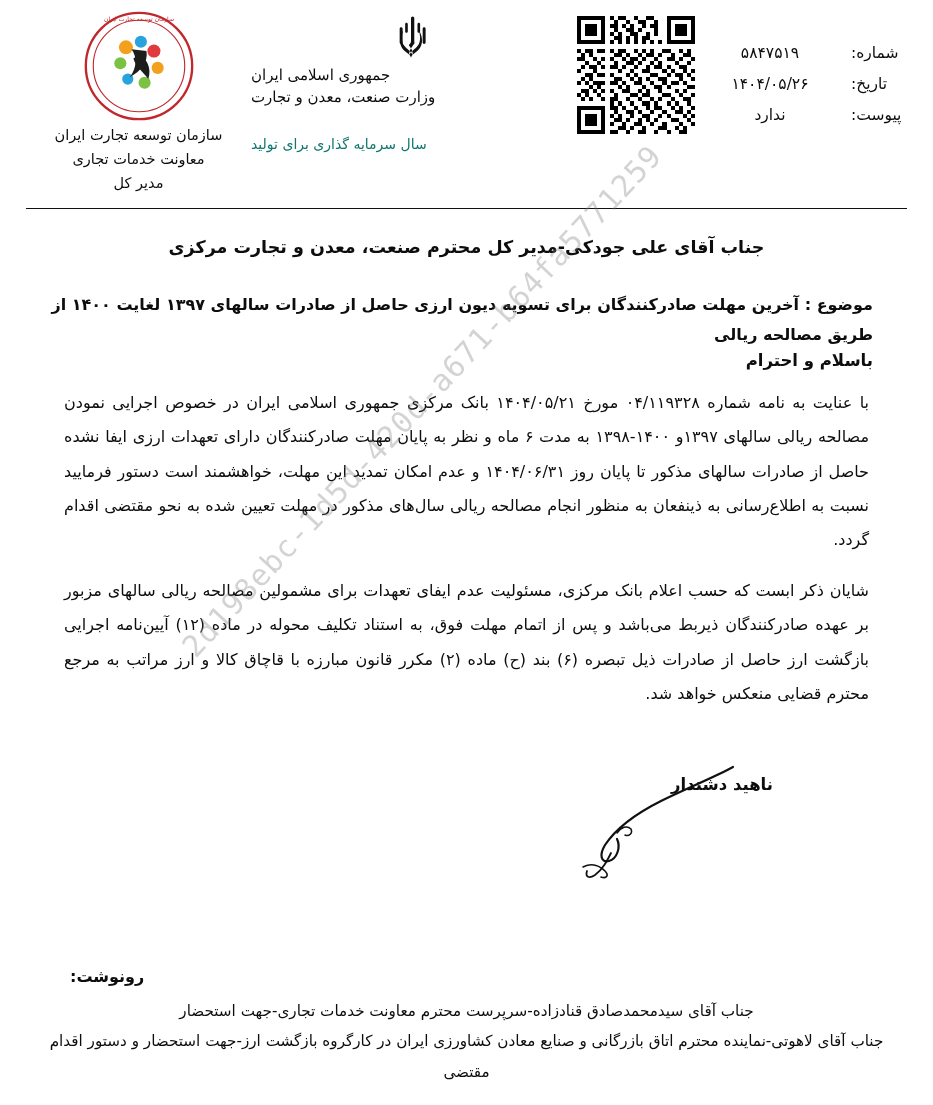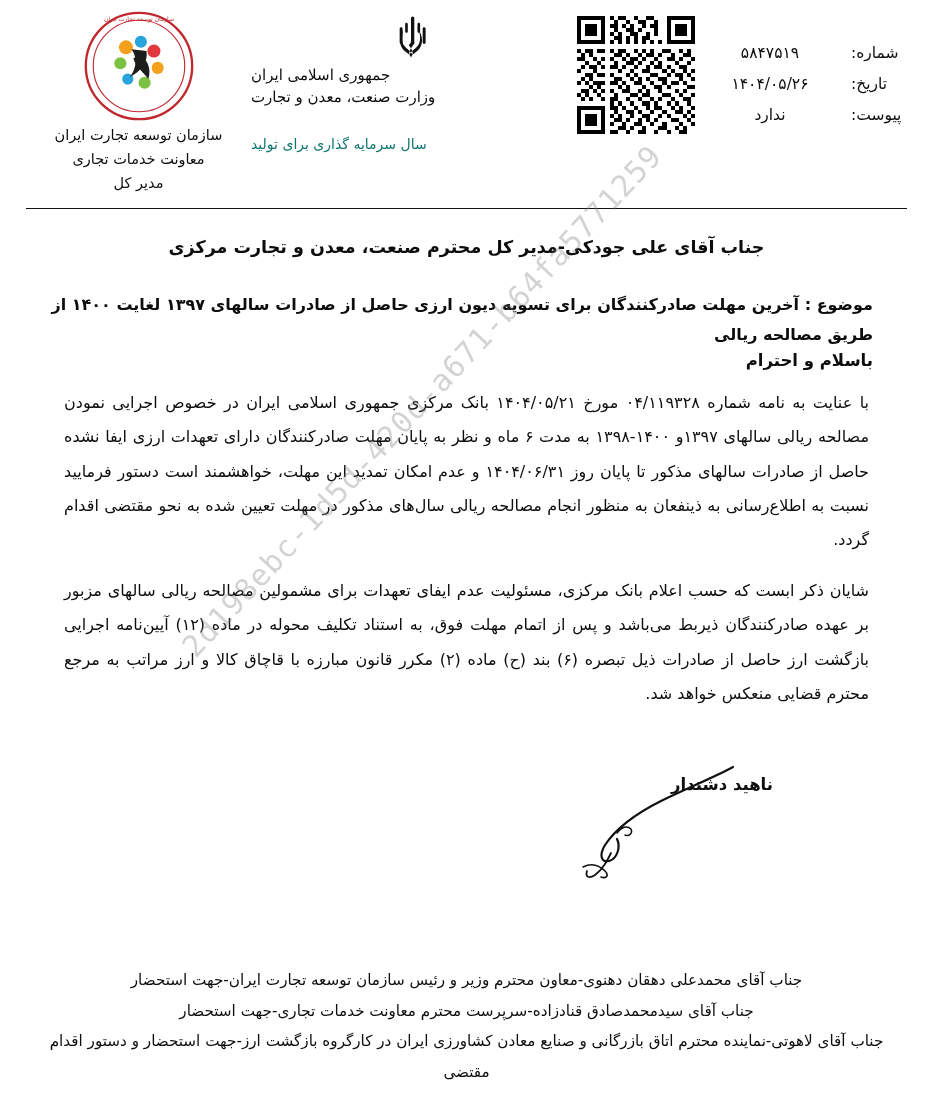--- a/index.html
+++ b/index.html
@@ -559,21 +559,21 @@
       <svg class="sign-mark" width="190" height="150" viewBox="0 0 190 150">
         <path d="M168 18 C150 28, 120 40, 96 52 C72 64, 52 78, 40 96 C34 106, 36 114, 44 112 C52 110, 56 98, 52 90" fill="none" stroke="#111" stroke-width="2.2" stroke-linecap="round"></path>
         <path d="M46 104 C42 112, 38 120, 30 126 C24 130, 20 128, 22 122" fill="none" stroke="#111" stroke-width="1.8" stroke-linecap="round"></path>
         <path d="M18 118 C26 114, 34 116, 40 122 C44 126, 42 130, 36 128" fill="none" stroke="#111" stroke-width="1.6" stroke-linecap="round"></path>
         <path d="M52 84 C56 78, 62 76, 66 80 C68 84, 64 88, 60 86" fill="none" stroke="#111" stroke-width="1.5" stroke-linecap="round"></path>
       </svg>
     </div>
   </div>
 
   <div class="cc">
-    <div class="cc-item">جناب آقای محمدعلی دهقان دهنوی-معاون محترم وزیر و رئیس سازمان توسعه تجارت ایران-جهت استحضار</div>
+    <div class="cc-title">رونوشت:</div>
     <div class="cc-item">جناب آقای سیدمحمدصادق قنادزاده-سرپرست محترم معاونت خدمات تجاری-جهت استحضار</div>
     <div class="cc-item">جناب آقای لاهوتی-نماینده محترم اتاق بازرگانی و صنایع معادن کشاورزی ایران در کارگروه بازگشت ارز-جهت استحضار و دستور اقدام مقتضی</div>
   </div>
 
   <div class="watermark">
     <span>2d198ebc-1d5d-420d-a671-b64fa5771259</span>
   </div>
 
 </div>
 

